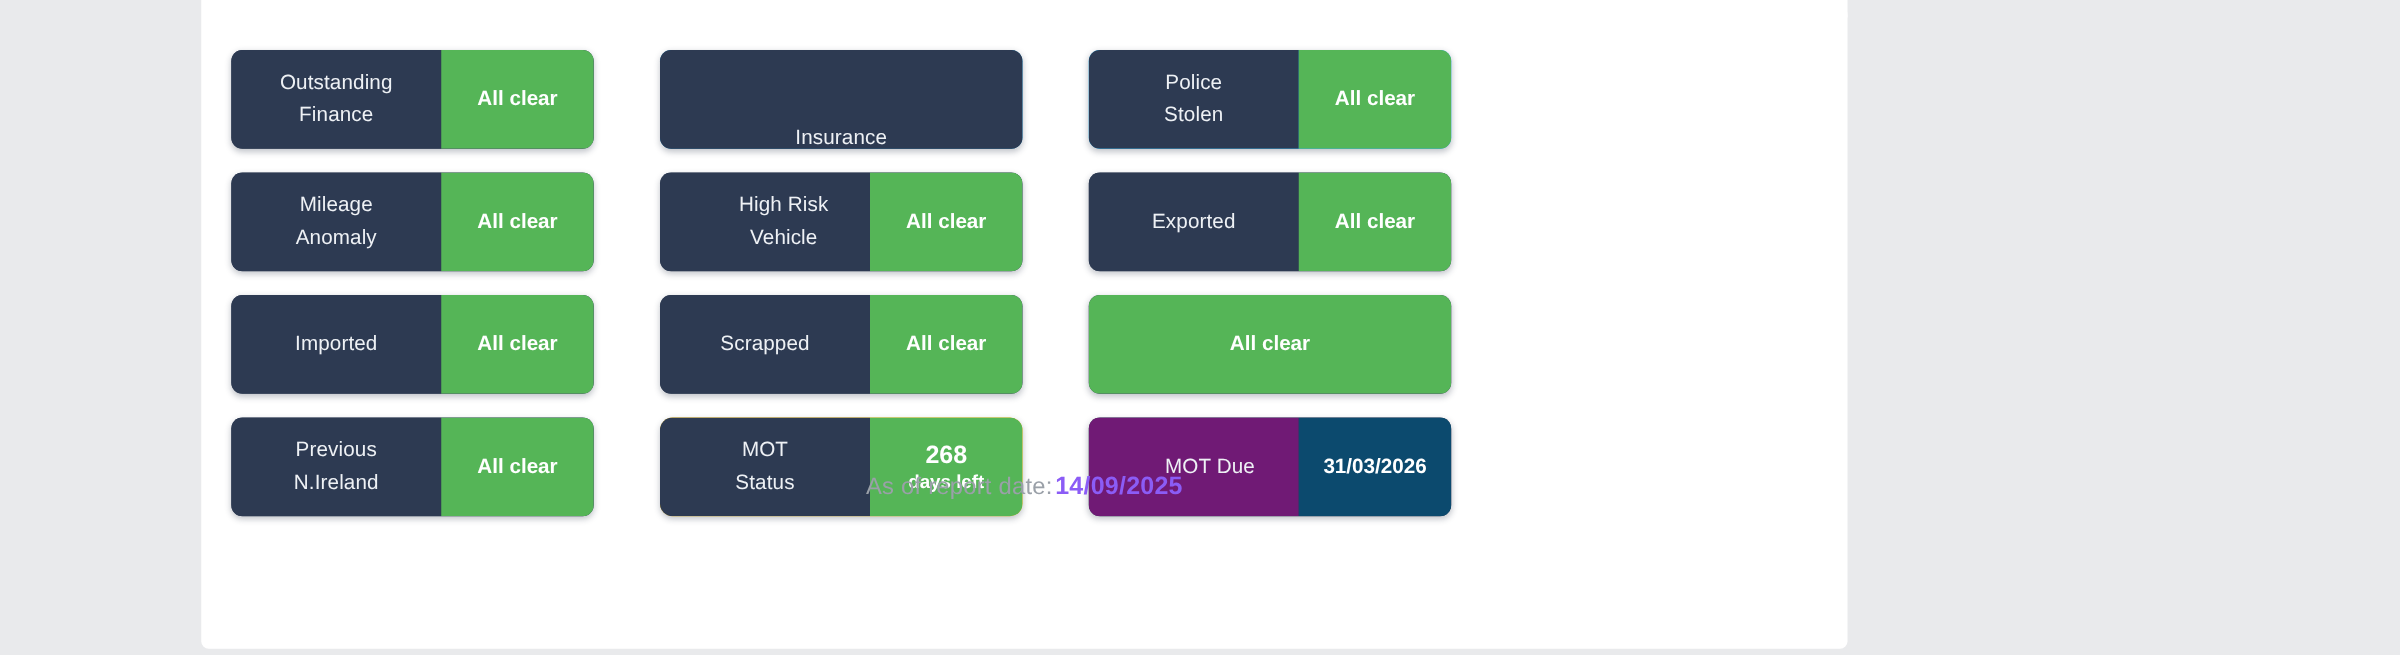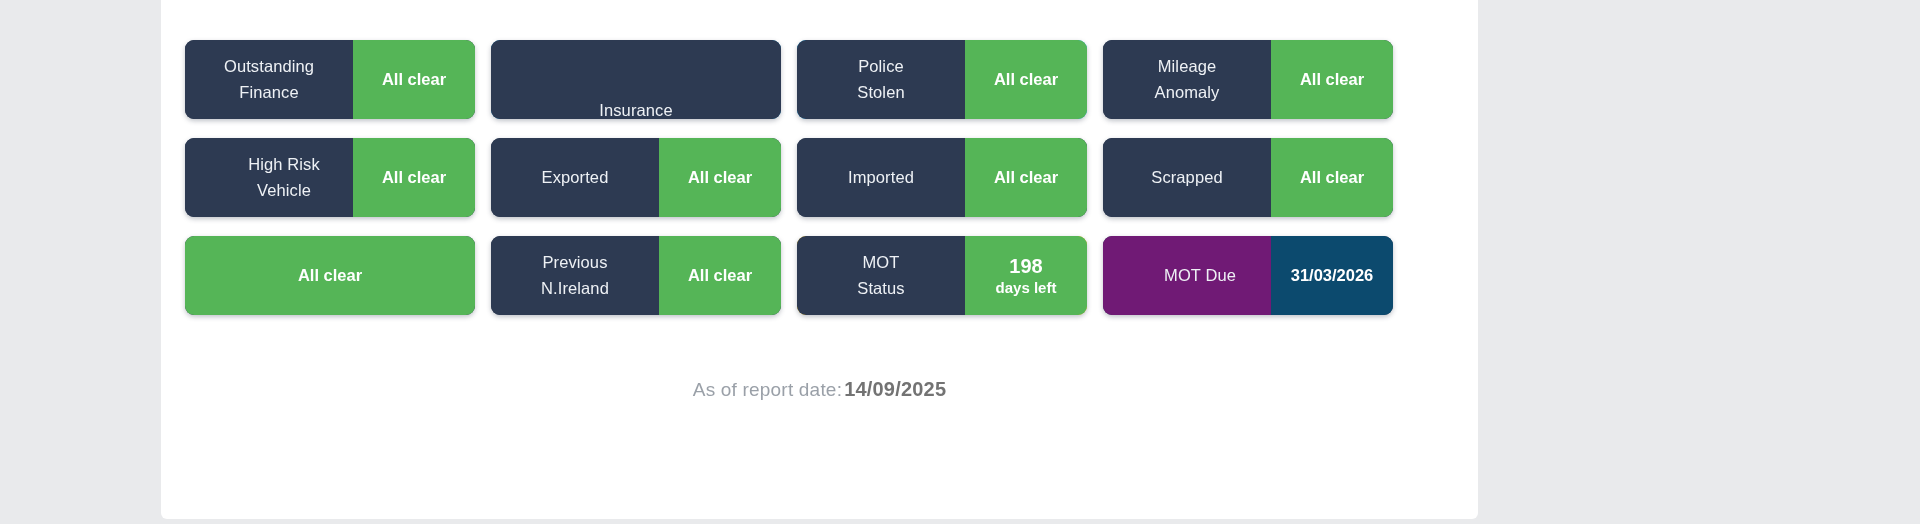--- a/index.html
+++ b/index.html
@@ -41,21 +41,21 @@
     border-top-right-radius: 12px;
   }
 
   .grid {
     position: absolute;
     left: 24px;
     top: 40px;
     width: 1270px;
     display: flex;
     flex-wrap: wrap;
-    gap: 19px 16px;
+    gap: 19px 53px;
   }
 
   .pill {
     width: 290px;
     height: 79px;
     display: flex;
     border-radius: 9px;
     overflow: hidden;
     box-shadow: 0 2px 5px rgba(30,40,60,0.28);
     background: #2d3a52;
@@ -198,35 +198,35 @@
         </div>
       </div>
 
       <div class="pill" style="background: rgb(45, 58, 82);">
         <div class="pill-label" style="background: rgb(45, 58, 82);">Previous<br>N.Ireland</div>
         <div class="pill-value" style="background: rgb(85, 181, 87);">
           <span>All clear</span>
         </div>
       </div>
 
-      <div class="pill" style="background: #eab308;">
+      <div class="pill" style="background: #eab308; border-radius: 10px;">
         <div class="pill-label" style="background: rgb(45, 58, 82);">MOT<br>Status</div>
         <div class="pill-value" style="background: rgb(85, 181, 87);">
-          <span class="value-main">198</span>
+          <span class="value-main">268</span>
           <span class="value-sub">days left</span>
         </div>
       </div>
 
       <div class="pill" style="background: rgb(45, 58, 82);">
         <div class="pill-label" style="background: #701a75; padding-left: 32px;">MOT Due</div>
         <div class="pill-value" style="background: #0c4a6e;">
           <span class="value-date">31/03/2026</span>
         </div>
       </div>
 
     </div>
 
     <div class="footer" style="color: rgb(154, 160, 168);">
-      <span>As of report date:</span><span class="footer-date" style="color: #737373;">14/09/2025</span>
+      <span>As of report date:</span><span class="footer-date" style="color: #8b5cf6;">14/09/2025</span>
     </div>
 
   </div>
 </div>
 
 </body></html>

